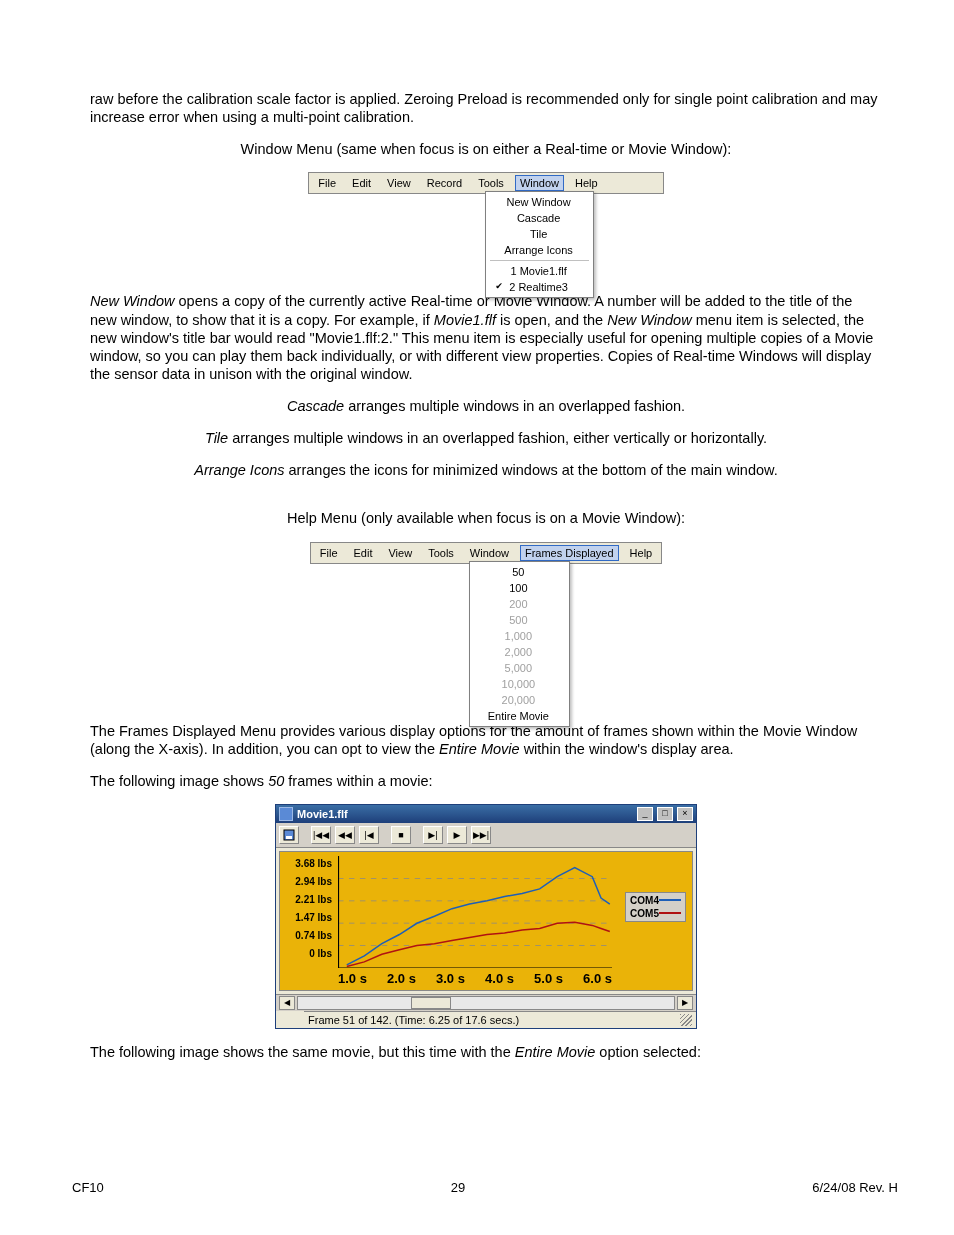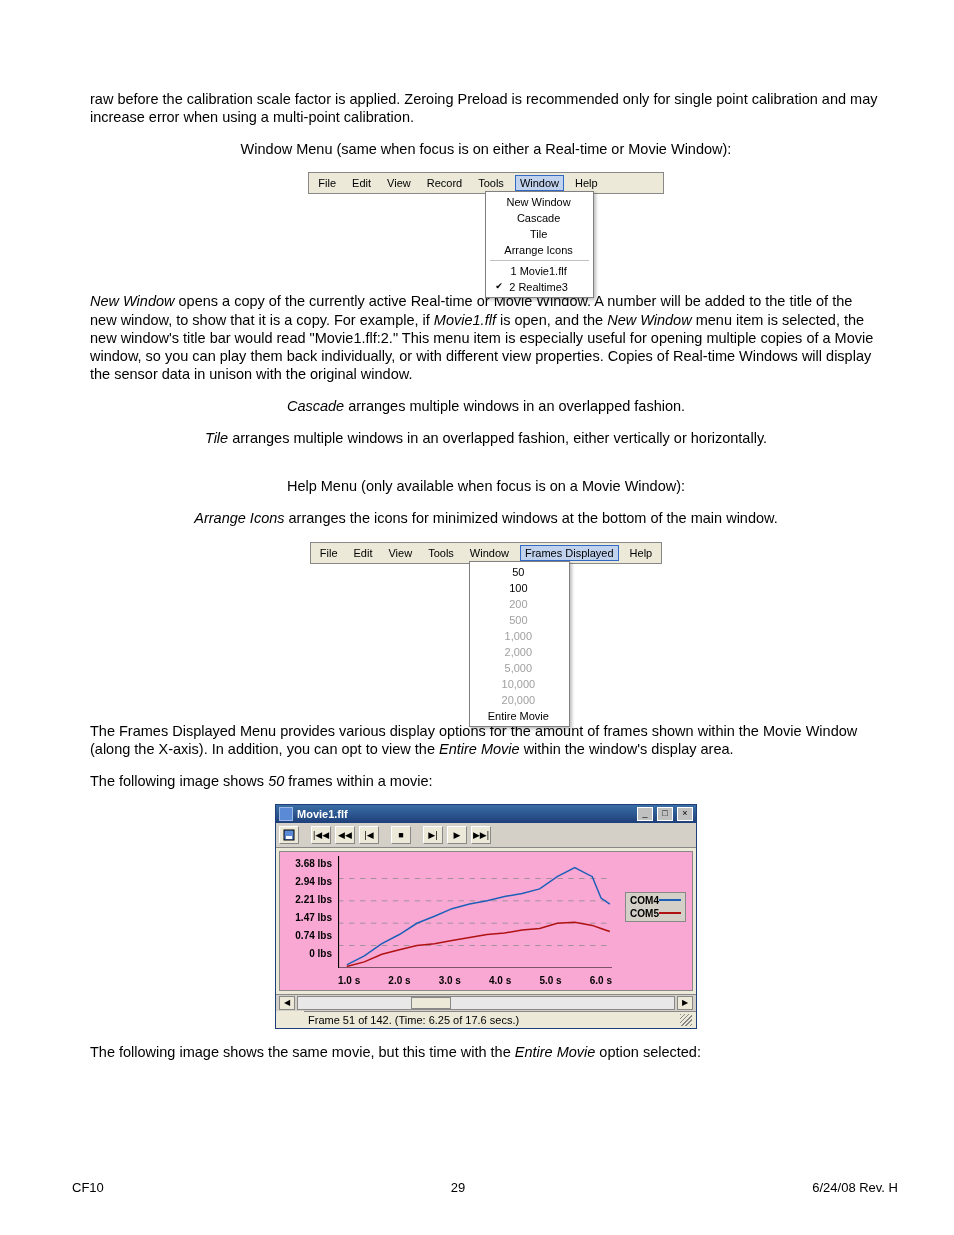--- a/index.html
+++ b/index.html
@@ -71,32 +71,32 @@
   .mw-title .title { flex: 1; font-weight: bold; font-size: 11px; }
   .mw-title .winbtn { width: 14px; height: 12px; background:#c0c0c0; border:1px solid #fff; font-size:9px; text-align:center; line-height:10px; color:#000; }
   .mw-toolbar { display:flex; gap:4px; padding:3px; background:#d4d0c8; border-bottom:1px solid #888; }
   .mw-toolbar .btn {
     width: 18px; height: 16px; background:#ece9d8;
     border:1px solid #888; border-top-color:#fff; border-left-color:#fff;
     display:flex; align-items:center; justify-content:center; font-size:9px;
   }
   .mw-toolbar .gap { width: 4px; }
   .mw-chart {
-    background: #f9a8d4;
+    background: #eab308;
     border: 1px solid #888;
     margin: 3px;
     height: 138px;
     position: relative;
   }
   .mw-chart .ylabels {
     position:absolute; left:2px; top:6px; font-weight:bold; font-size:10px; color:#000;
     display:flex; flex-direction:column; gap:7px; text-align:right; width:50px;
   }
   .mw-chart .plot { position:absolute; left:58px; top:4px; right:80px; bottom:22px; }
-  .mw-chart .xlabels { position:absolute; left:58px; right:80px; bottom:4px; display:flex; justify-content:space-between; font-weight:bold; font-size:10px; }
+  .mw-chart .xlabels { position:absolute; left:58px; right:80px; bottom:4px; display:flex; justify-content:space-between; font-weight:bold; font-size:13px; }
   .mw-chart .legend {
     position:absolute; right:6px; top:40px;
     background:#d4d0c8; border:1px solid #888; padding:2px 4px;
     display:flex; flex-direction:column; gap:2px; font-weight:bold; font-size:10px;
   }
   .mw-chart .legend .row { display:flex; align-items:center; gap:0; }
   .mw-chart .legend .sw { width:22px; height:2px; }
   .mw-scroll { display:flex; align-items:center; padding:1px 3px; background:#d4d0c8; border-top:1px solid #888; }
   .mw-scroll .arrow { width:14px; height:12px; background:#ece9d8; border:1px solid #888; font-size:8px; text-align:center; line-height:12px; }
   .mw-scroll .track { flex:1; height:12px; background:#e8e8e8; border:1px solid #888; margin:0 2px; position:relative; }
@@ -148,25 +148,25 @@
   <p>
     <span class="inline-label">New Window</span><span> opens a copy of the currently active Real-time or Movie Window. A number will be added to the title of the new window, to show that it is a copy. For example, if </span><span class="inline-label">Movie1.flf</span><span> is open, and the </span><span class="inline-label">New Window</span><span> menu item is selected, the new window's title bar would read "Movie1.flf:2." This menu item is especially useful for opening multiple copies of a Movie window, so you can play them back individually, or with different view properties. Copies of Real-time Windows will display the sensor data in unison with the original window.</span>
   </p>
 
   <p class="center">
     <span class="inline-label">Cascade</span><span> arranges multiple windows in an overlapped fashion.</span>
   </p>
   <p class="center">
     <span class="inline-label">Tile</span><span> arranges multiple windows in an overlapped fashion, either vertically or horizontally.</span>
   </p>
-  <p class="center" style="margin-top:30px;">Help Menu (only available when focus is on a Movie Window):</p>
-
   <p class="center">
     <span class="inline-label">Arrange Icons</span><span> arranges the icons for minimized windows at the bottom of the main window.</span>
   </p>
+
+  <p class="center" style="margin-top:30px;">Help Menu (only available when focus is on a Movie Window):</p>
 
   <div class="menu-container2">
     <div class="menu-shot" style="position:relative; display:inline-block;">
       <div class="menubar">
         <span>File</span>
         <span>Edit</span>
         <span>View</span>
         <span>Tools</span>
         <span>Window</span>
         <span class="sel">Frames Displayed</span>

